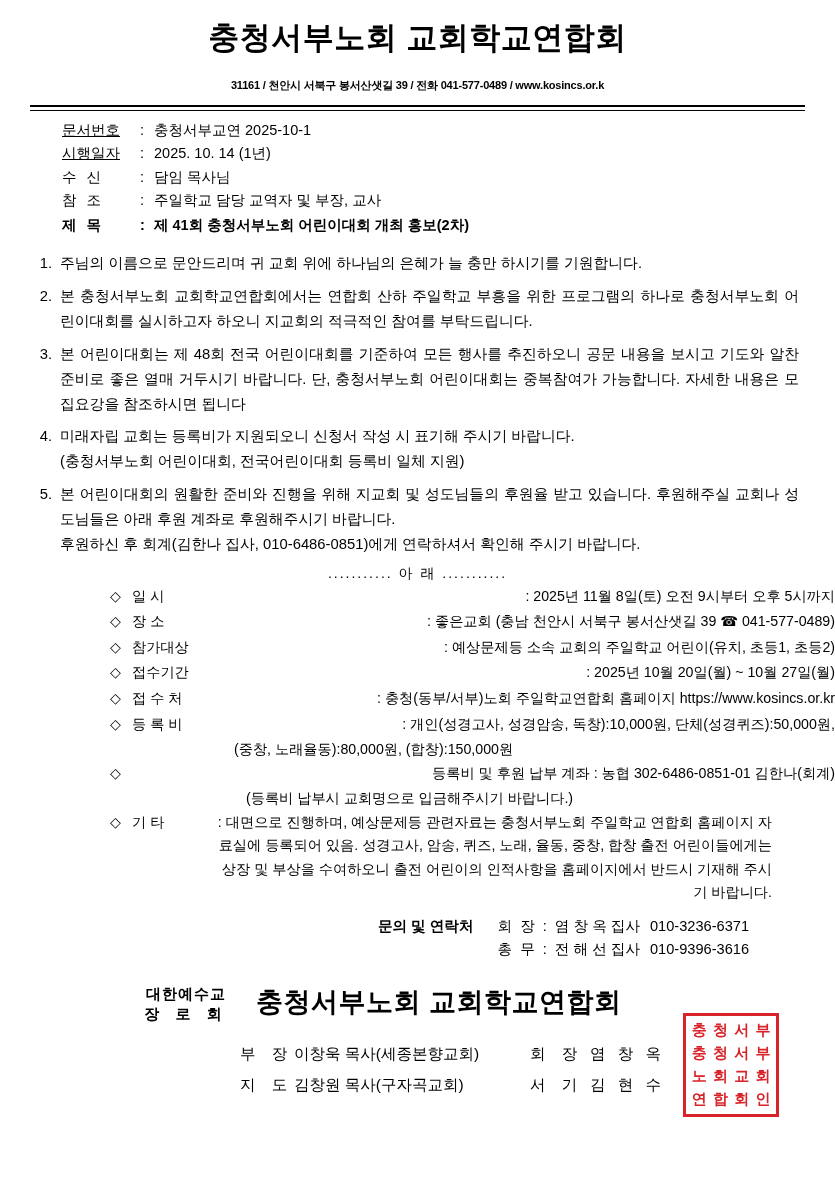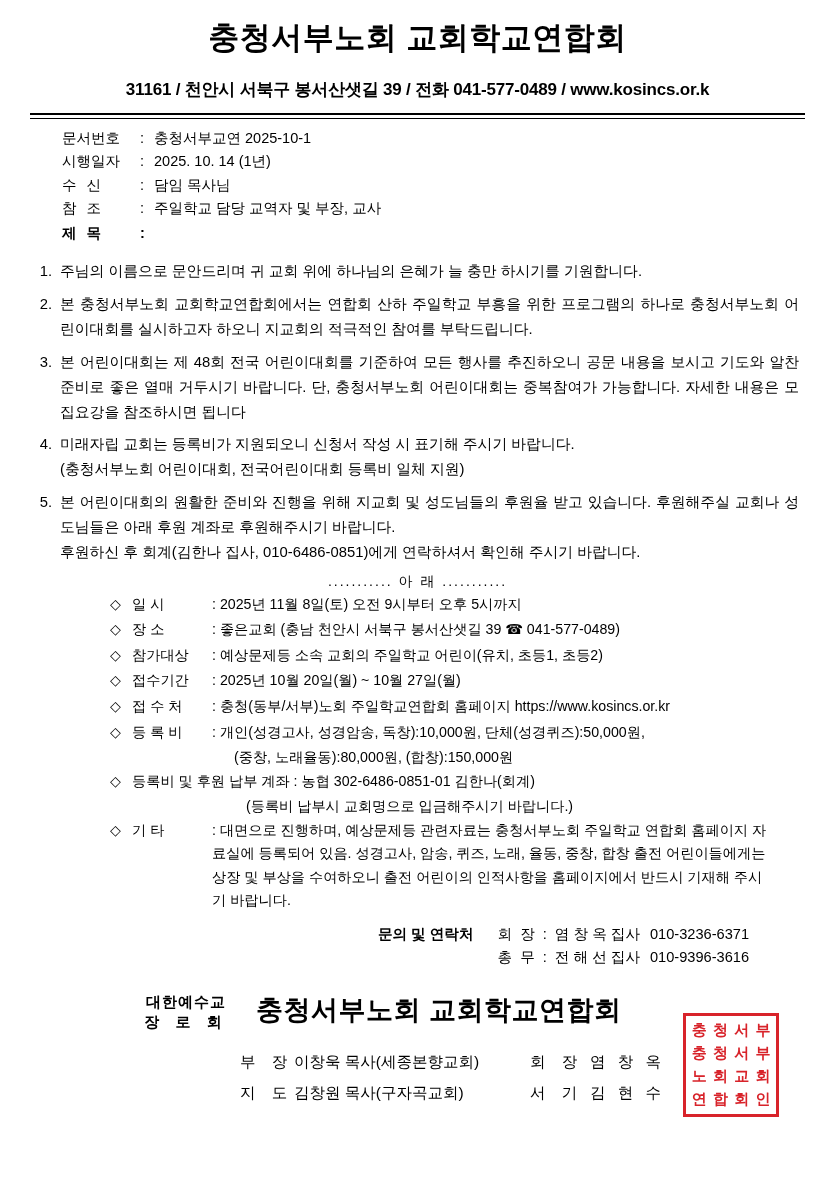--- a/index.html
+++ b/index.html
@@ -33,21 +33,21 @@
   }
   .org-title {
     text-align: center;
     font-size: 31px;
     font-weight: bold;
     margin-top: 17px;
     letter-spacing: 0.5px;
   }
   .addr {
     text-align: center;
-    font-size: 17px;
+    font-size: 11px;
     font-weight: bold;
     margin-top: 19px;
     letter-spacing: -0.2px;
   }
   .rule {
     border: none;
     border-top: 2px solid #000;
     margin: 12px 30px 0 30px;
   }
   .rule.thin {
@@ -64,20 +64,21 @@
   .meta-row {
     display: flex;
   }
   .meta-label {
     width: 78px;
     flex: none;
     letter-spacing: 3px;
   }
   .meta-label.wide {
     letter-spacing: 0px;
+    text-decoration: underline;
   }
   .meta-sep {
     width: 14px;
     flex: none;
   }
   .meta-row.subject {
     font-weight: bold;
     margin-top: 1px;
   }
 
@@ -126,20 +127,21 @@
   .d-mark {
     width: 22px;
     flex: none;
   }
   .d-label {
     width: 80px;
     flex: none;
   }
   .d-text {
     flex: 1;
+    text-align: right;
   }
   .d-indent2 {
     margin-left: 124px;
   }
   .d-row.tail .d-text {
     max-width: 560px;
   }
 
   
   .contacts {
@@ -279,20 +281,21 @@
       <span>담임 목사님</span>
     </div>
     <div class="meta-row">
       <span class="meta-label">참     조</span>
       <span class="meta-sep">:</span>
       <span>주일학교 담당 교역자 및 부장, 교사</span>
     </div>
     <div class="meta-row subject">
       <span class="meta-label">제     목</span>
       <span class="meta-sep">:</span>
+      <span>제 41회 충청서부노회 어린이대회 개최 홍보(2차)</span>
     </div>
   </div>
 
   <div class="items">
 
     <div class="item">
       <span class="item-num">1.</span>
       <span class="item-body">주님의 이름으로 문안드리며 귀 교회 위에 하나님의 은혜가 늘 충만 하시기를 기원합니다.</span>
     </div>
 

